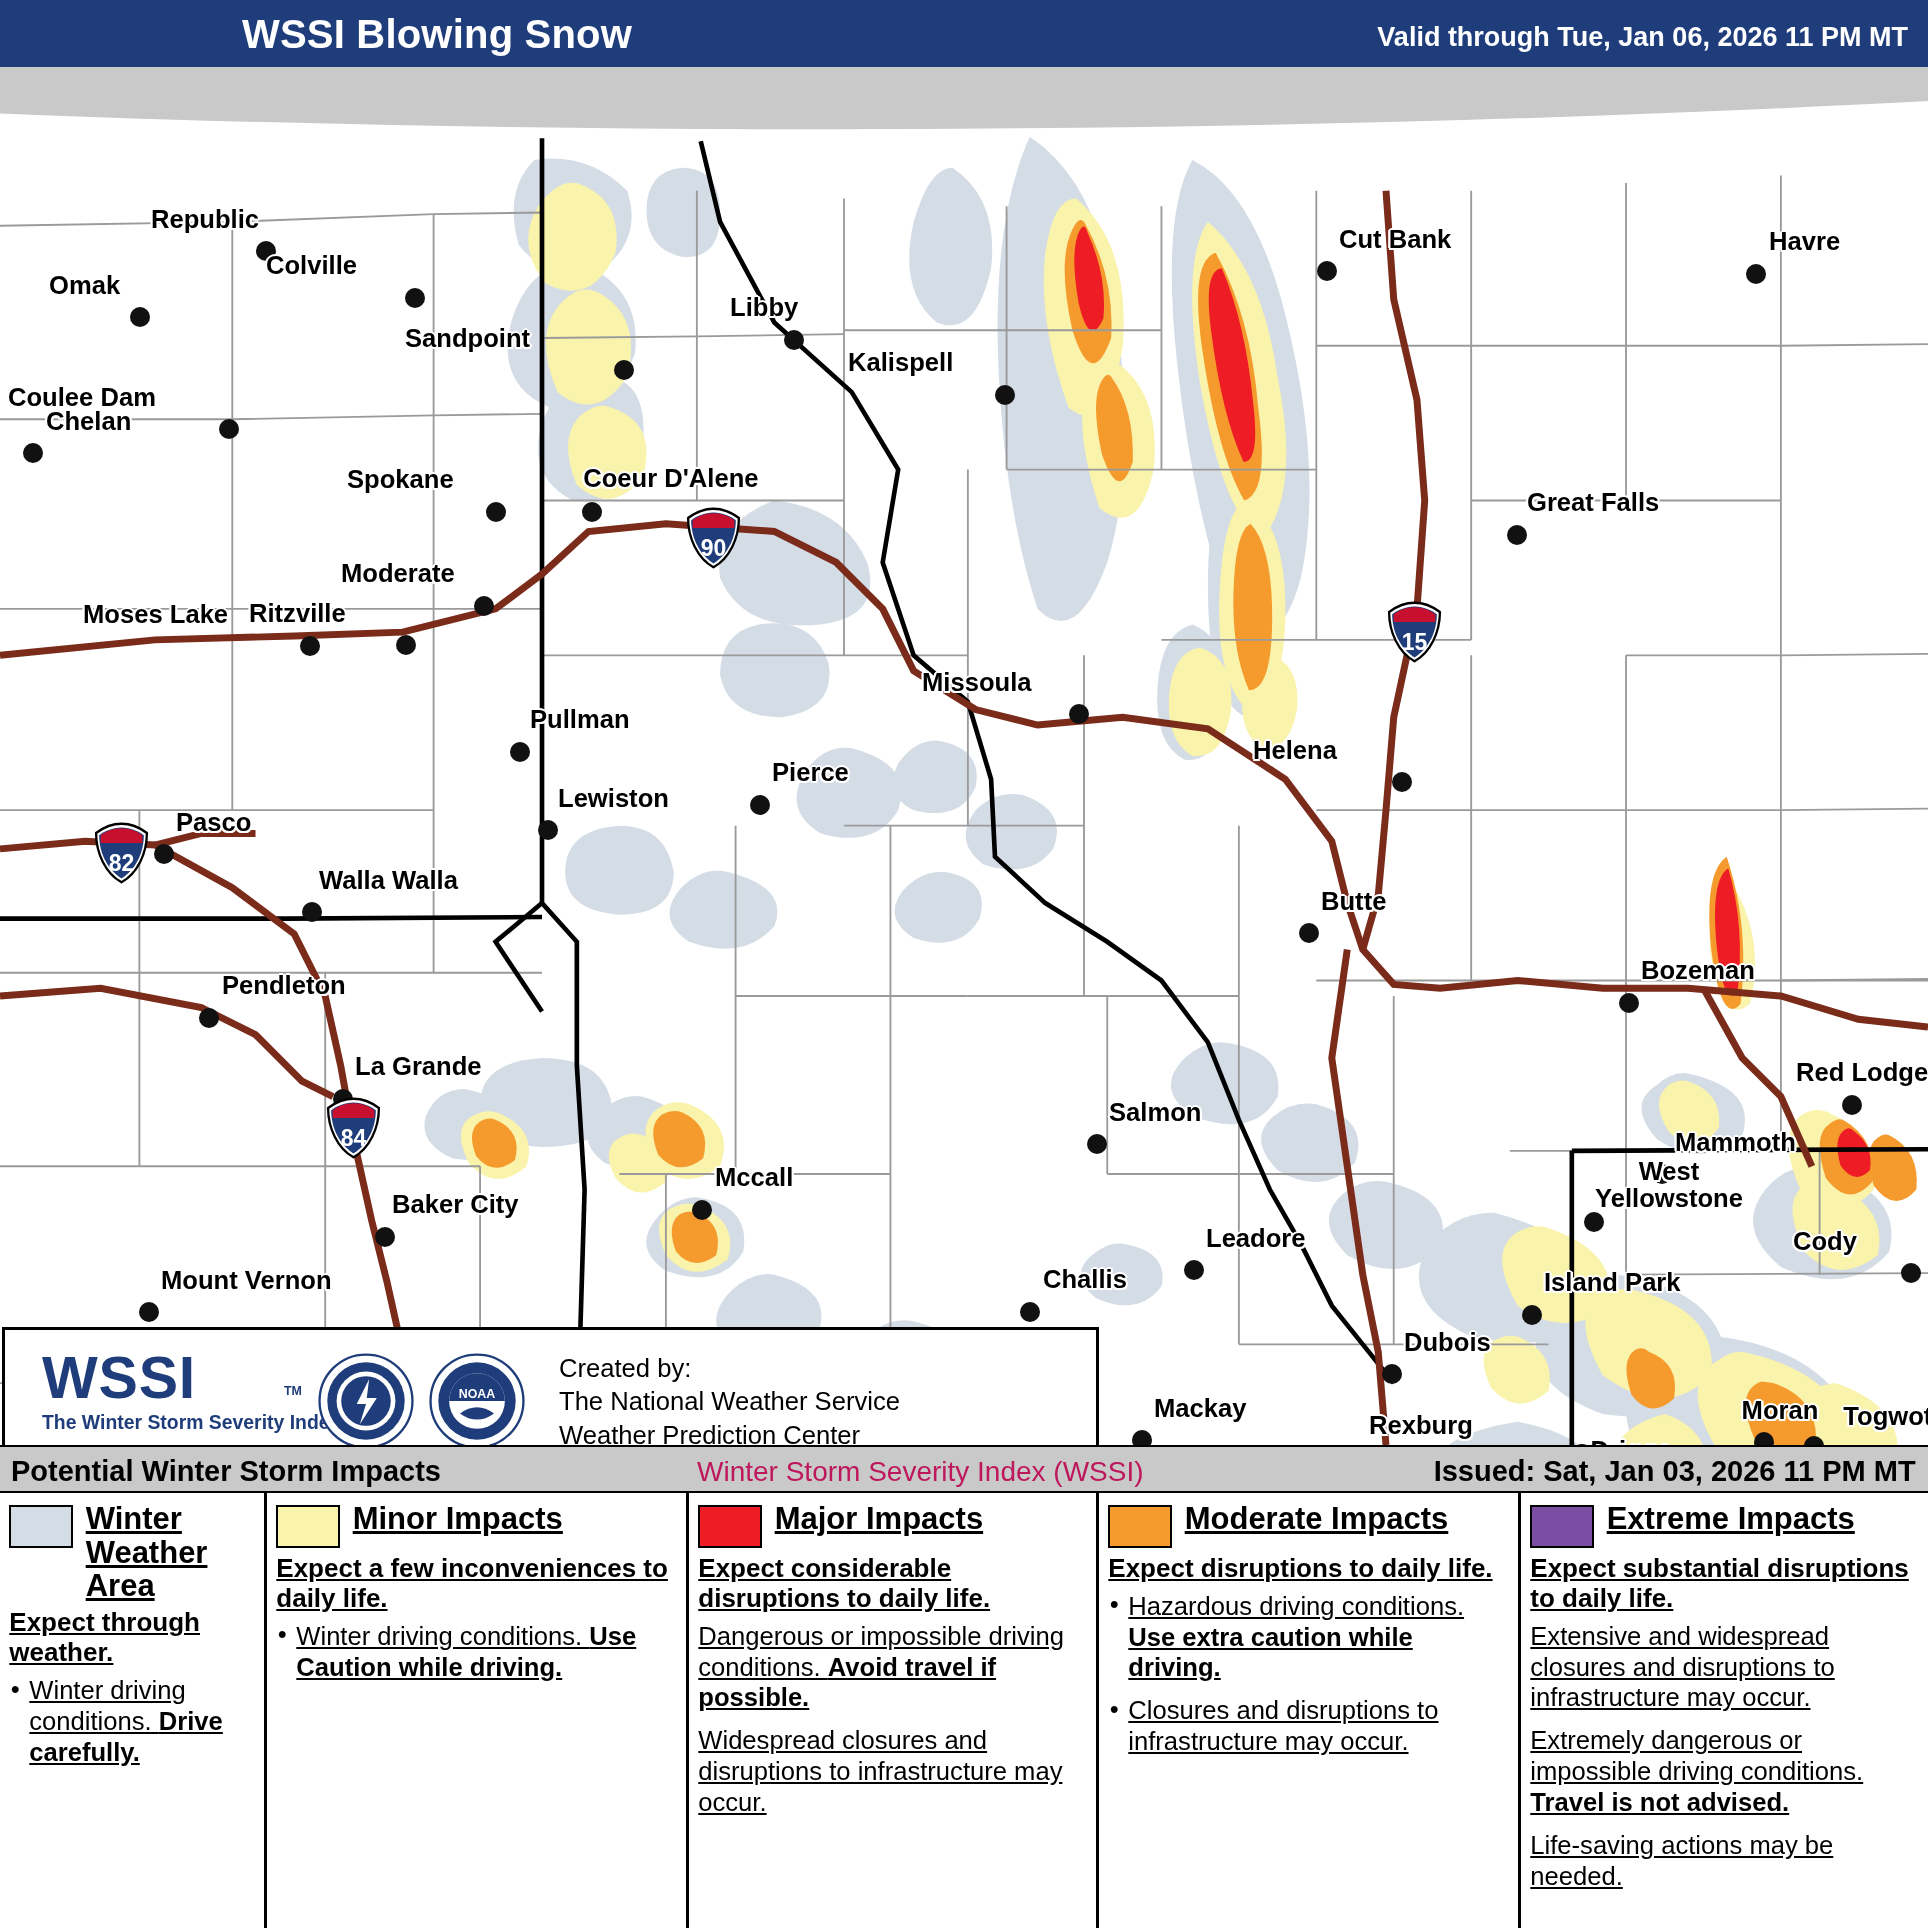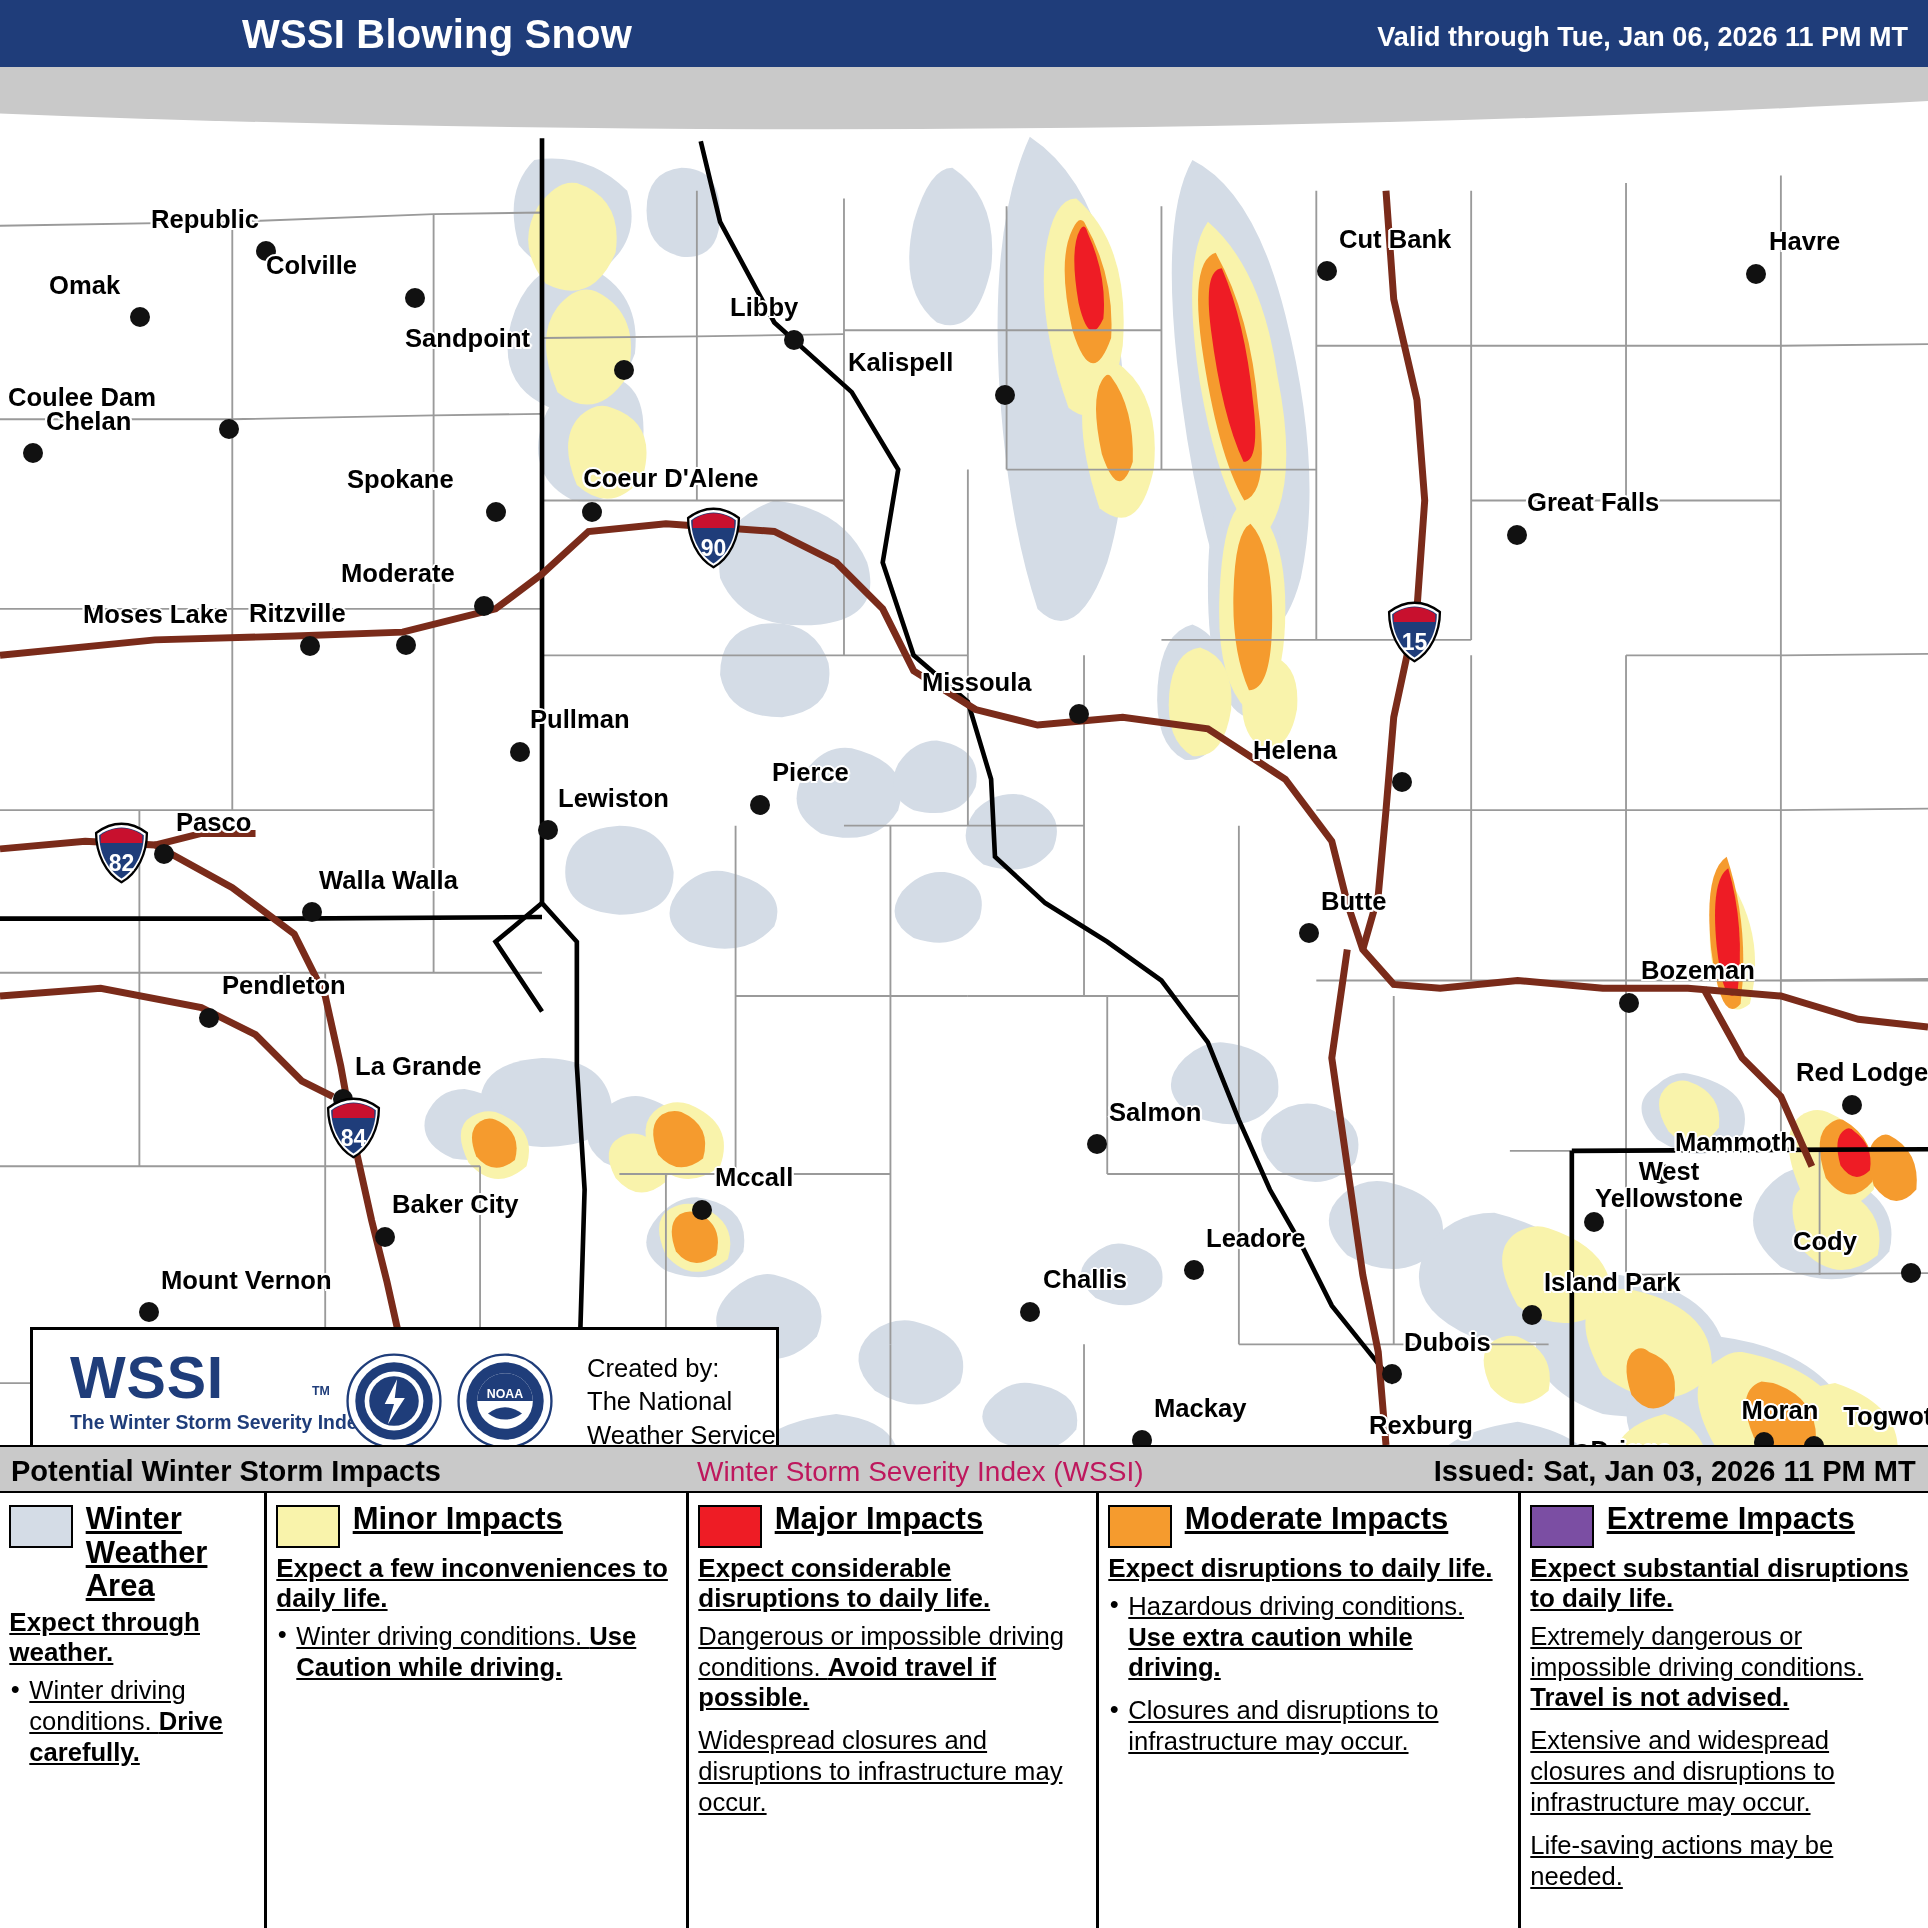--- a/index.html
+++ b/index.html
@@ -48,21 +48,21 @@
   
   .shield{position:absolute;width:57px;height:62px;}
   .shield .sv{position:absolute;left:0;top:0;}
   .shield .num{
     position:absolute;left:0;top:28px;width:57px;text-align:center;
     font-size:23px;font-weight:bold;color:#ffffff;
   }
 
   
   .logobox{
-    position:absolute;left:30px;top:1260px;width:749px;height:147px;
+    position:absolute;left:2px;top:1260px;width:1097px;height:147px;
     background:#ffffff;border:3.9px solid #000000;box-sizing:border-box;
   }
   .logobox .wssi-word{
     position:absolute;left:37px;top:14px;
     font-size:59px;font-weight:bold;color:#1f3d7a;letter-spacing:0.8px;
     font-family:"Liberation Sans", sans-serif;
   }
   .logobox .wssi-tm{
     position:absolute;left:279px;top:54px;font-size:12.4px;color:#1f3d7a;font-weight:bold;
   }
@@ -610,21 +610,21 @@
           <li><span>Closures and disruptions to infrastructure may occur.</span></li>
         </ul>
       </div>
       <div class="lcol" style="width: 407px;">
         <div class="hdr">
           <div class="chip" style="background: rgb(123, 78, 163);"></div>
           <div class="hname">Extreme Impacts</div>
         </div>
         <div class="intro">Expect substantial disruptions to daily life.</div>
         <ul class="bullets">
+          <li class="nb"><span>Extensive and widespread closures and disruptions to infrastructure may occur.</span></li>
           <li class="nb"><span>Extremely dangerous or impossible driving conditions. </span><b>Travel is not advised.</b></li>
-          <li class="nb"><span>Extensive and widespread closures and disruptions to infrastructure may occur.</span></li>
           <li class="nb"><span>Life-saving actions may be needed.</span></li>
         </ul>
       </div>
     </div>
 
 </div>
 
 
 </body></html>

